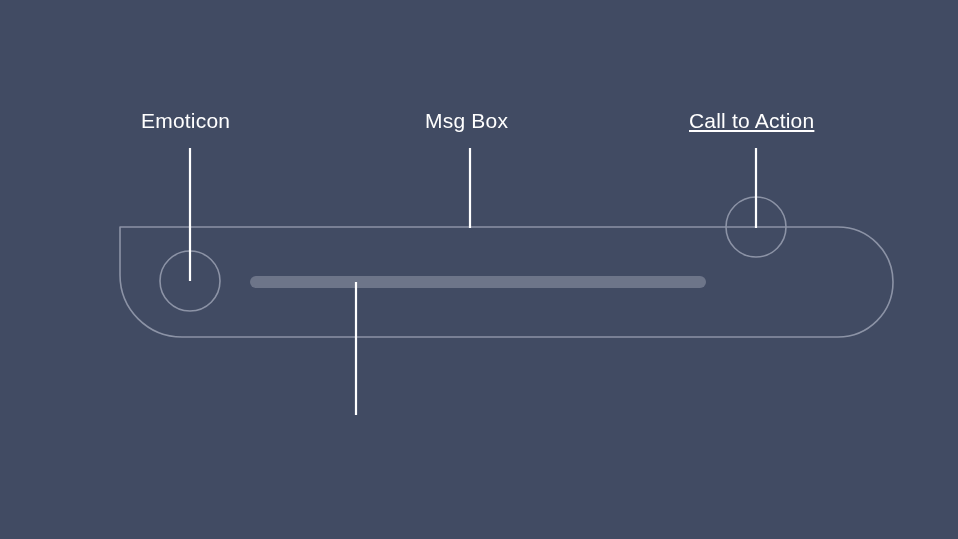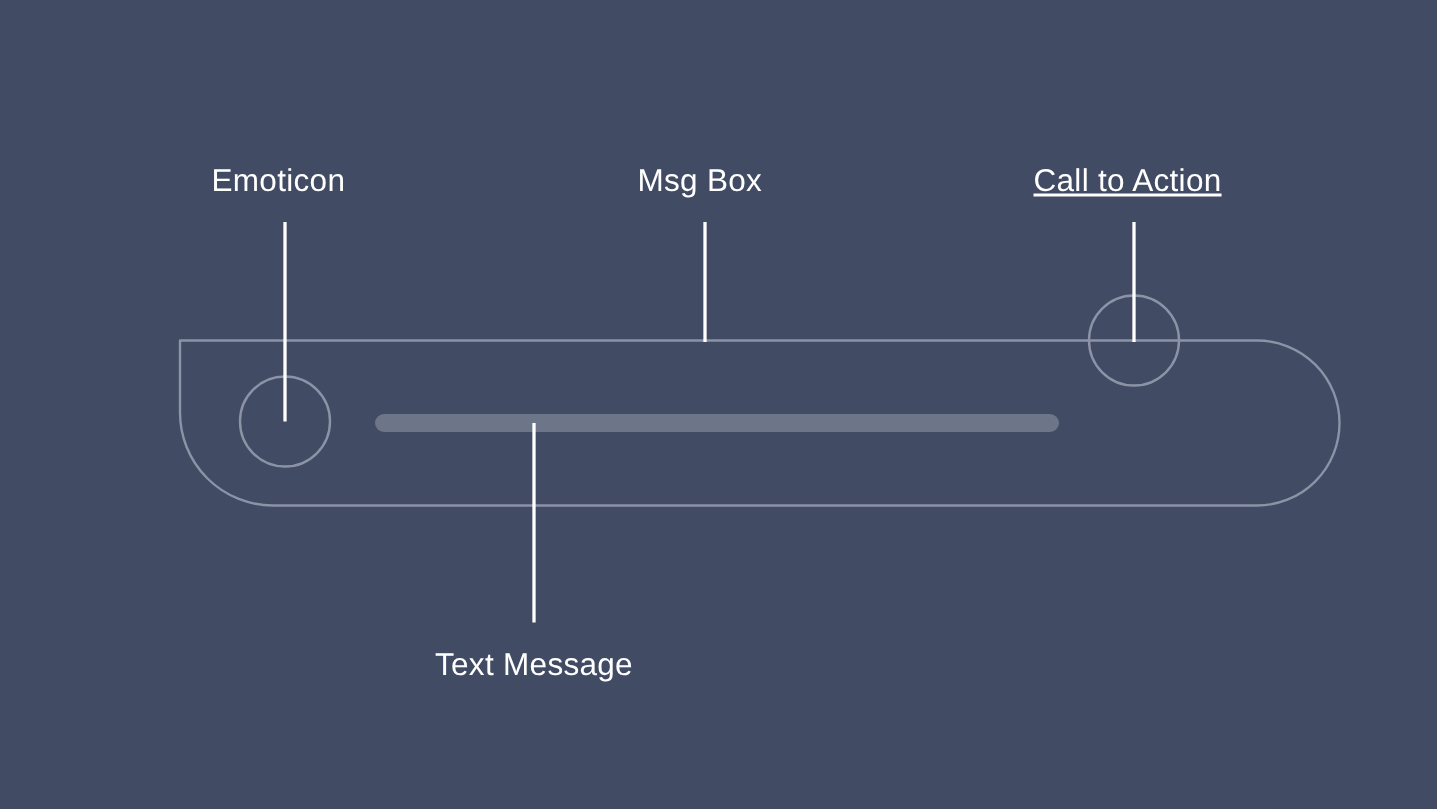--- a/index.html
+++ b/index.html
@@ -68,15 +68,14 @@
     <line x1="756" y1="148" x2="756" y2="228" stroke="#ffffff" stroke-width="2.2"></line>
     <line x1="356" y1="282" x2="356" y2="415" stroke="#ffffff" stroke-width="2.2"></line>
   </svg>
 
   <div class="callout-label lbl-emoticon">Emoticon</div>
 
   <div class="callout-label lbl-msgbox">Msg Box</div>
 
   <div class="callout-label lbl-cta">Call to Action</div>
 
-  <div class="callout-label lbl-textmsg">Text Message</div>
 
 </div>
 
 </body></html>

